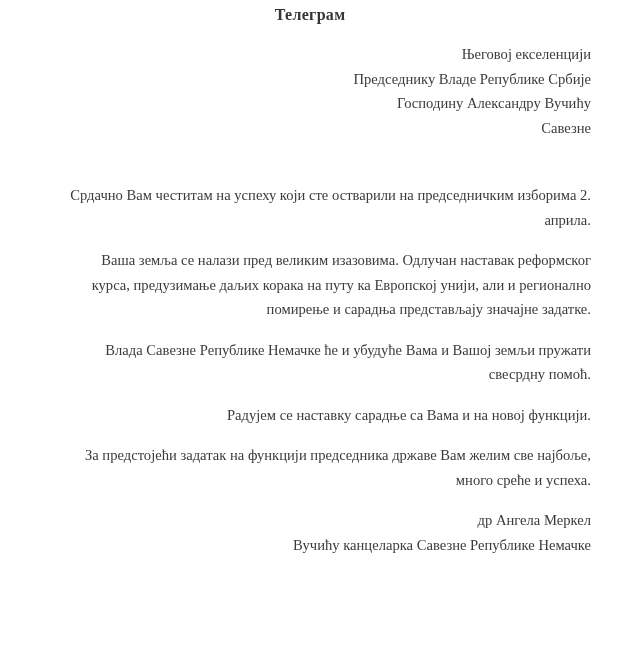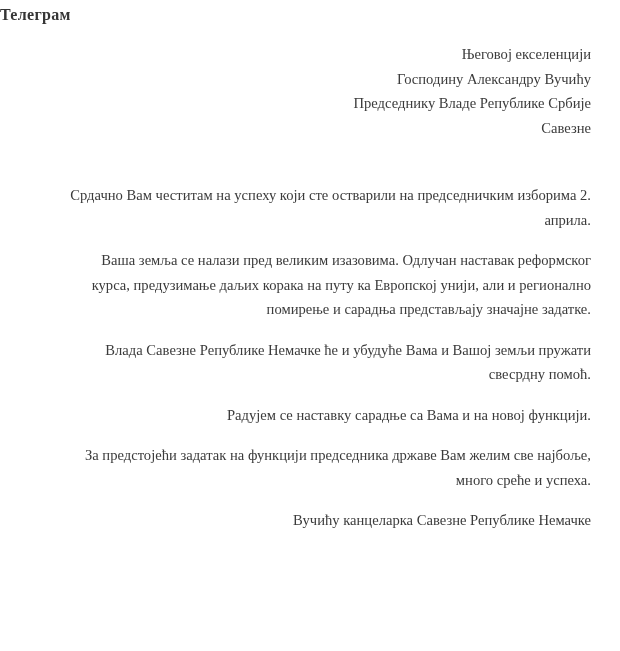--- a/index.html
+++ b/index.html
@@ -11,20 +11,21 @@
     position: relative;
     width: 620px;
     height: 651px;
     background: #ffffff;
     font-family: "Liberation Serif", "DejaVu Serif", serif;
     color: #3b3b3b;
     overflow: hidden;
   }
   .doc-title {
     padding-top: 6px;
+    text-align: center;
     font-size: 16px;
     font-weight: bold;
     letter-spacing: 0.3px;
     color: #353535;
   }
   .content {
     margin: 18px 28px 0 63px;
     max-width: 528px;
     font-size: 14.6px;
     line-height: 24.5px;
@@ -53,35 +54,36 @@
 <body>
 
 <div class="page">
 
   <div class="doc-title">Телеграм</div>
 
   <div class="content">
 
     <div class="address">
       <div>Његовој екселенцији</div>
+      <div>Председнику Владе Републике Србије</div>
       <div>Господину Александру Вучићу</div>
-      <div>Председнику Владе Републике Србије</div>
       <div>Савезне</div>
     </div>
 
 
     <p class="para">Срдачно Вам честитам на успеху који сте остварили на председничким изборима 2. априла.</p>
 
     <p class="para">Ваша земља се налази пред великим изазовима. Одлучан наставак реформског курса, предузимање даљих корака на путу ка Европској унији, али и регионално помирење и сарадња представљају значајне задатке.</p>
 
     <p class="para">Влада Савезне Републике Немачке ће и убудуће Вама и Вашој земљи пружати свесрдну помоћ.</p>
 
     <p class="para">Радујем се наставку сарадње са Вама и на новој функцији.</p>
 
     <p class="para">За предстојећи задатак на функцији председника државе Вам желим све најбоље, много среће и успеха.</p>
 
 
     <div class="signature">
+      <div>др Ангела Меркел</div>
       <div>Вучићу канцеларка Савезне Републике Немачке</div>
     </div>
 
   </div>
 </div>
 
 </body></html>

